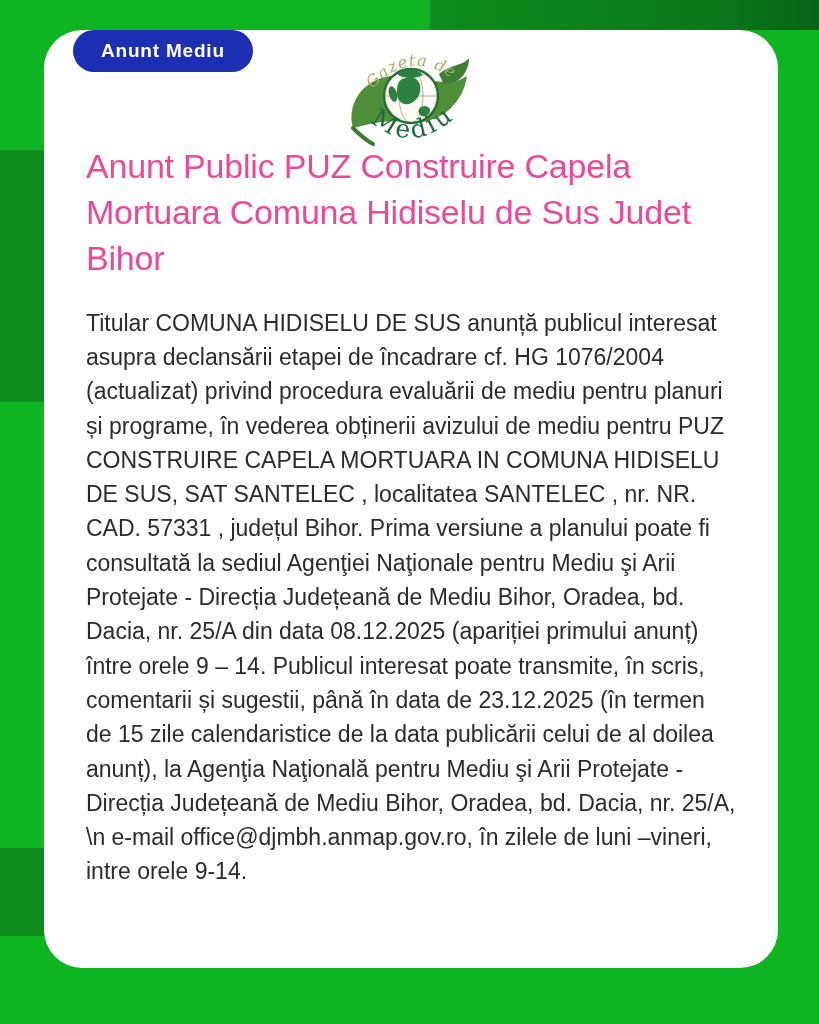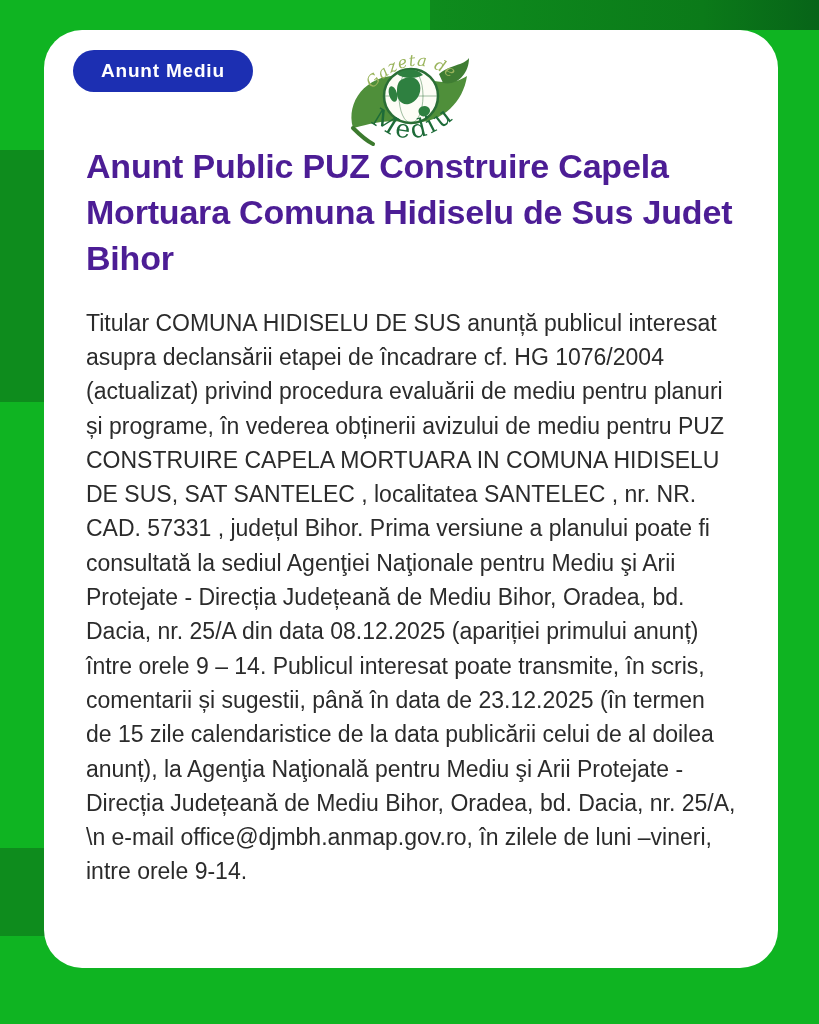--- a/index.html
+++ b/index.html
@@ -16,35 +16,35 @@
     background:linear-gradient(90deg,#0e8c1d 0%,#0b7a19 70%,#076418 100%);}
   .bg-left-dark{left:0;top:150px;width:45px;height:252px;background:#0e8c1d;}
   .bg-bottomleft-dark{left:0;top:848px;width:45px;height:88px;background:#0e8c1d;}
 
   .card{
     position:absolute;left:44px;top:30px;width:734px;height:938px;
     background:#ffffff;border-radius:38px;z-index:1;
     box-sizing:border-box;padding:0 42px;
   }
   .badge{
-    position:absolute;left:29px;top:20px;
+    position:absolute;left:29px;top:0;
     background:#1c2fb2;color:#ffffff;
     font-size:19px;font-weight:700;letter-spacing:0.8px;
     padding:10px 28px;border-radius:999px;
     border:none;cursor:pointer;
     font-family:"Liberation Sans",sans-serif;
   }
   .logo{
     position:absolute;left:50%;top:0;transform:translateX(-50%);
     width:140px;height:120px;
   }
   h1.title{
     margin:113px 0 0 0;
-    font-size:34px;line-height:1.36;font-weight:700;
-    color:#4c1d95;letter-spacing:-0.2px;
+    font-size:34px;line-height:1.36;font-weight:400;
+    color:#ec4899;letter-spacing:-0.2px;
   }
   p.body-text{
     margin:24px 0 0 0;
     font-size:23px;line-height:34.3px;
     color:#2b2b2b;
   }
   .logo text{font-family:"DejaVu Serif","Liberation Serif",serif;}
 </style>
 </head>
 <body>

